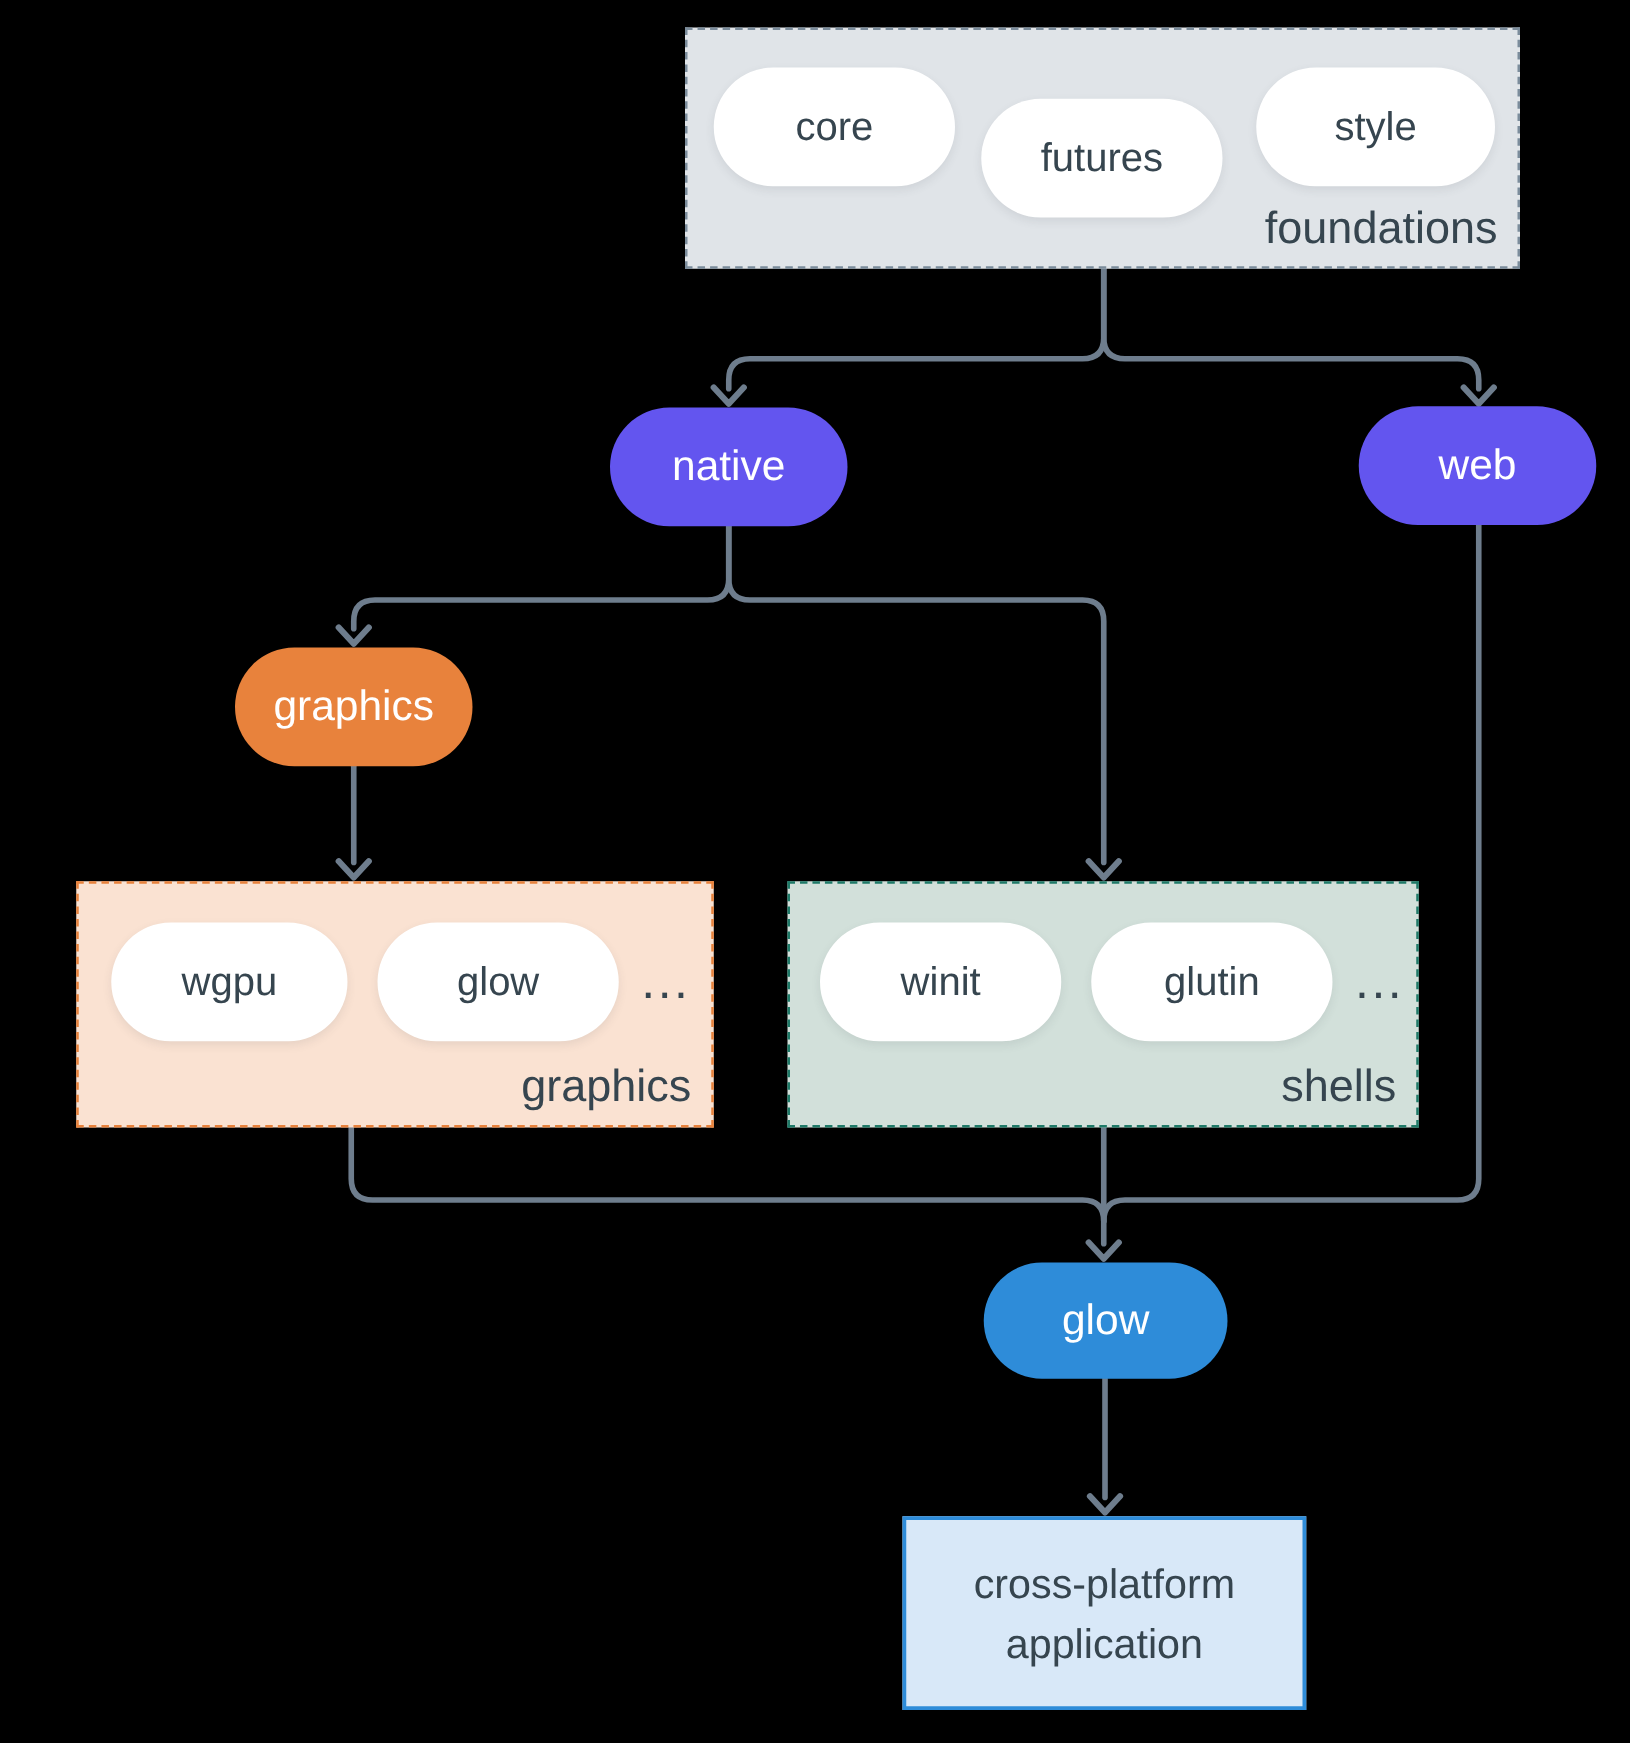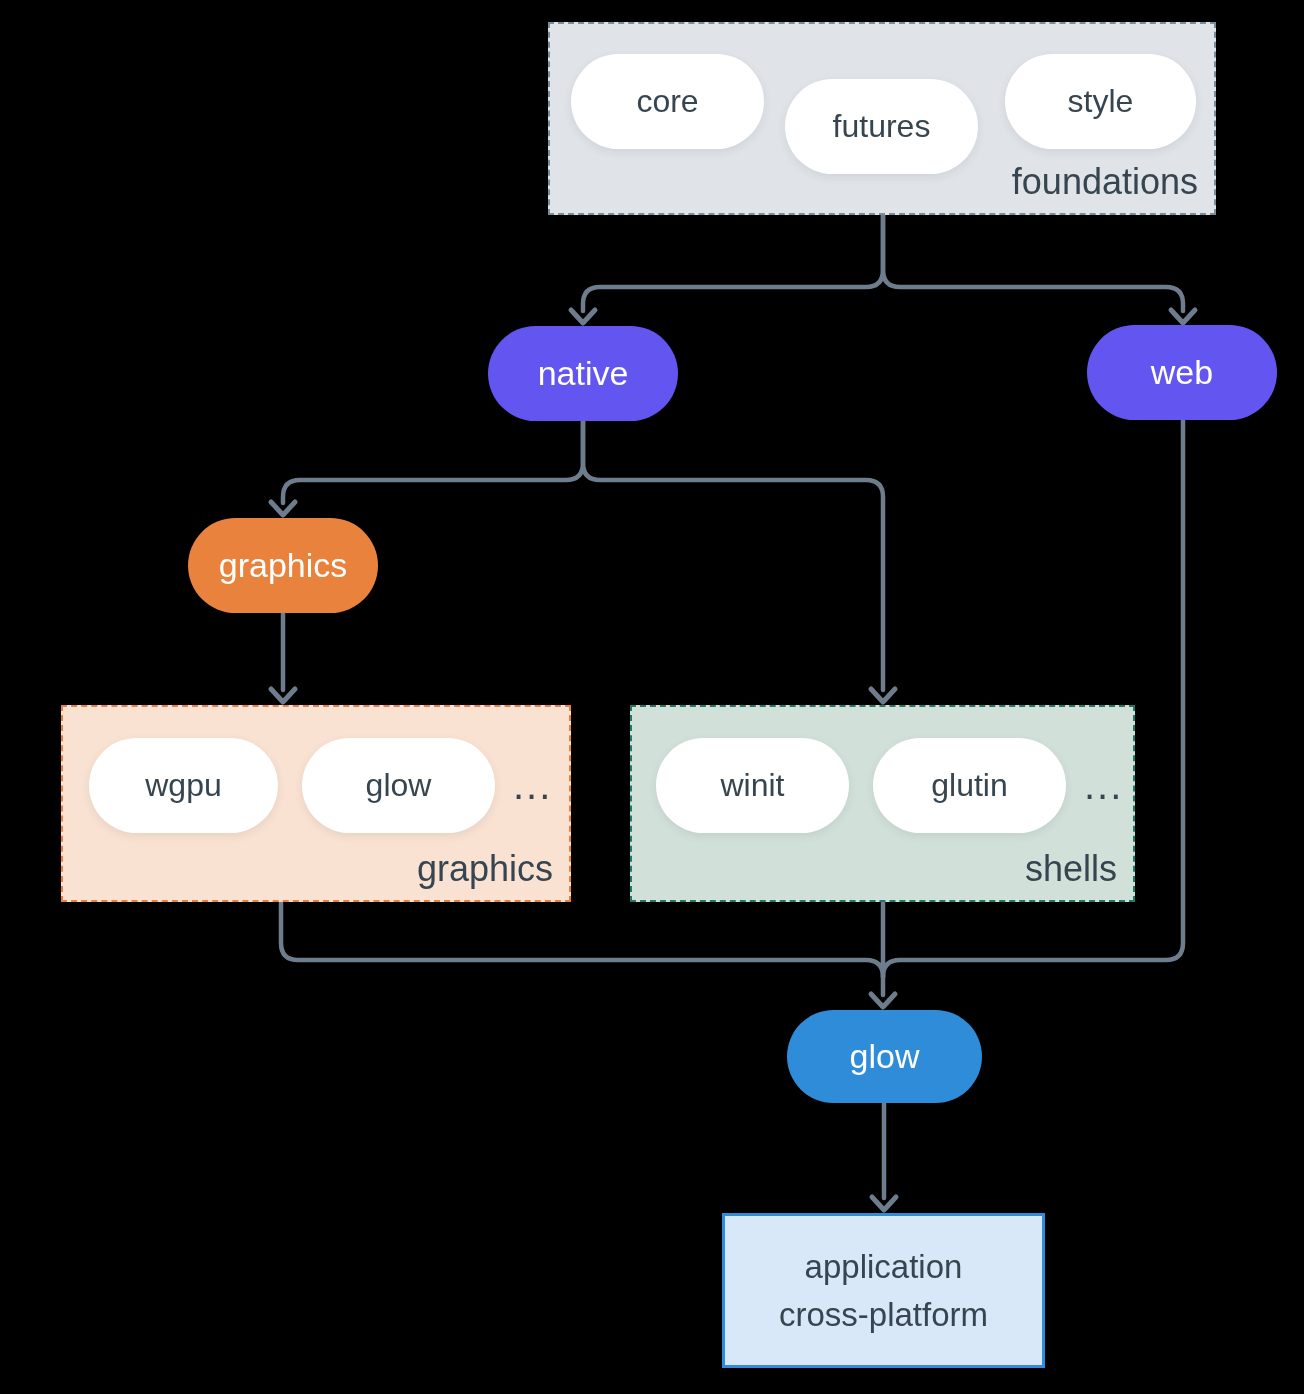--- a/index.html
+++ b/index.html
@@ -134,17 +134,17 @@
     </div>
     <div class="ellipsis" style="left:452px;">...</div>
     <div class="group-label">shells</div>
   </div>
 
   <div class="node iced">
     <span>glow</span>
   </div>
 
   <div class="app-box">
+    <div>cross-platform</div>
     <div>application</div>
-    <div>cross-platform</div>
   </div>
 
 </div>
 
 </body></html>

